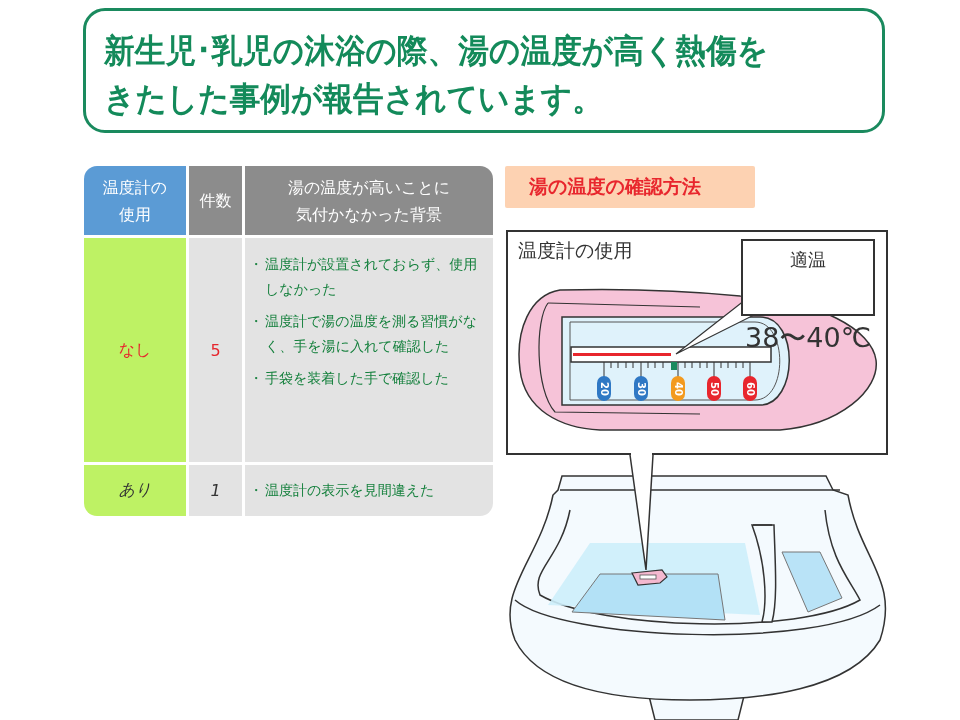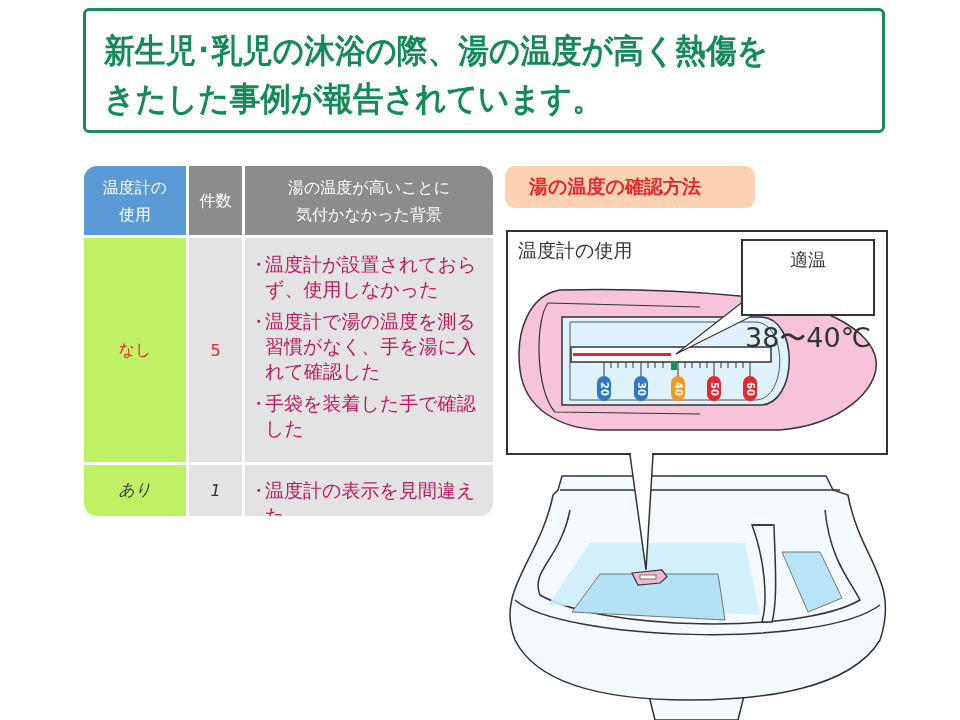--- a/index.html
+++ b/index.html
@@ -1,21 +1,21 @@
 <!DOCTYPE html>
 <html><head>
 <meta charset="utf-8">
 <style>
   * { box-sizing: border-box; margin: 0; padding: 0; }
   html, body { width: 960px; height: 720px; background: #ffffff; overflow: hidden; }
   body { position: relative; font-family: "DejaVu Sans", "Liberation Sans", sans-serif; color: #333; }
 
   .headline-box {
     position: absolute; left: 83px; top: 8px; width: 802px; height: 125px;
-    border: 3px solid #1a8a5e; border-radius: 6px; background: #fff;
+    border: 3px solid #1a8a5e; border-radius: 22px; background: #fff;
     padding: 16px 18px 0 18px;
   }
   .headline-text {
     color: #138a5a; font-weight: bold; font-size: 33px; line-height: 48px;
     letter-spacing: 0px; transform: scaleX(0.93); transform-origin: left top; white-space: nowrap;
   }
 
   
   .case-table {
     position: absolute; left: 84px; top: 166px; width: 409px; height: 350px;
@@ -29,29 +29,29 @@
   .c1 { left: 0; width: 102px; }
   .c2 { left: 105px; width: 53px; }
   .c3 { left: 161px; width: 248px; }
   .hdr-row .c1 { background: #5b9bd5; color: #fff; font-size: 16px; line-height: 27px; }
   .hdr-row .c2, .hdr-row .c3 { background: #8c8c8c; color: #fff; font-size: 16px; line-height: 27px; }
   .body-row .c1 { background: #bef264; }
   .body-row .c2, .body-row .c3 { background: #e3e3e3; }
   .val-red { color: #e6262d; font-size: 16px; }
   .val-dark { color: #333; font-size: 16px; font-style: italic; }
   .c3.list { justify-content: flex-start; align-items: flex-start; text-align: left; padding: 14px 10px 0 4px; }
-  .bullet-list { list-style: none; font-size: 19px; line-height: 25px; color: #be185d; }
+  .bullet-list { list-style: none; font-size: 14px; line-height: 25px; color: #15803d; }
   .bullet-list li { padding-left: 16px; text-indent: -16px; margin-bottom: 7px; }
   .bullet-list li::before { content: "・"; display: inline-block; width: 16px; text-indent: 0; }
   .row-ari .c3.list { padding-top: 13px; }
 
   
   .method-tag {
     position: absolute; left: 505px; top: 166px; width: 250px; height: 42px;
-    background: #fdd2b2; border-radius: 10px; display: flex; align-items: center; padding-left: 24px;
+    background: #fdd2b2; border-radius: 2px; display: flex; align-items: center; padding-left: 24px;
     color: #e8262d; font-weight: bold; font-size: 19px;
   }
 
   
   .panel {
     position: absolute; left: 506px; top: 230px; width: 382px; height: 225px;
     border: 2px solid #333; background: #fff;
   }
   .panel-title { position: absolute; left: 10px; top: 6px; font-size: 19px; color: #333; }
   .callout {

